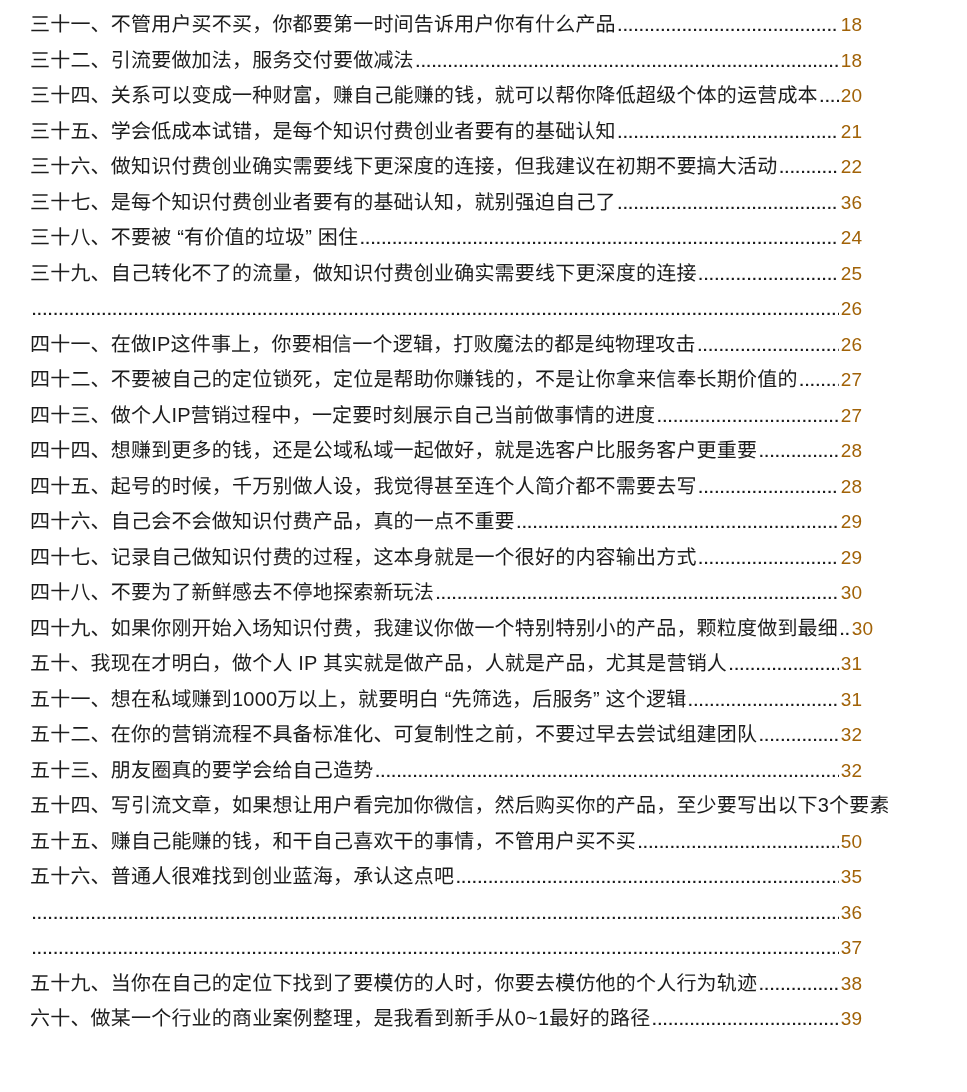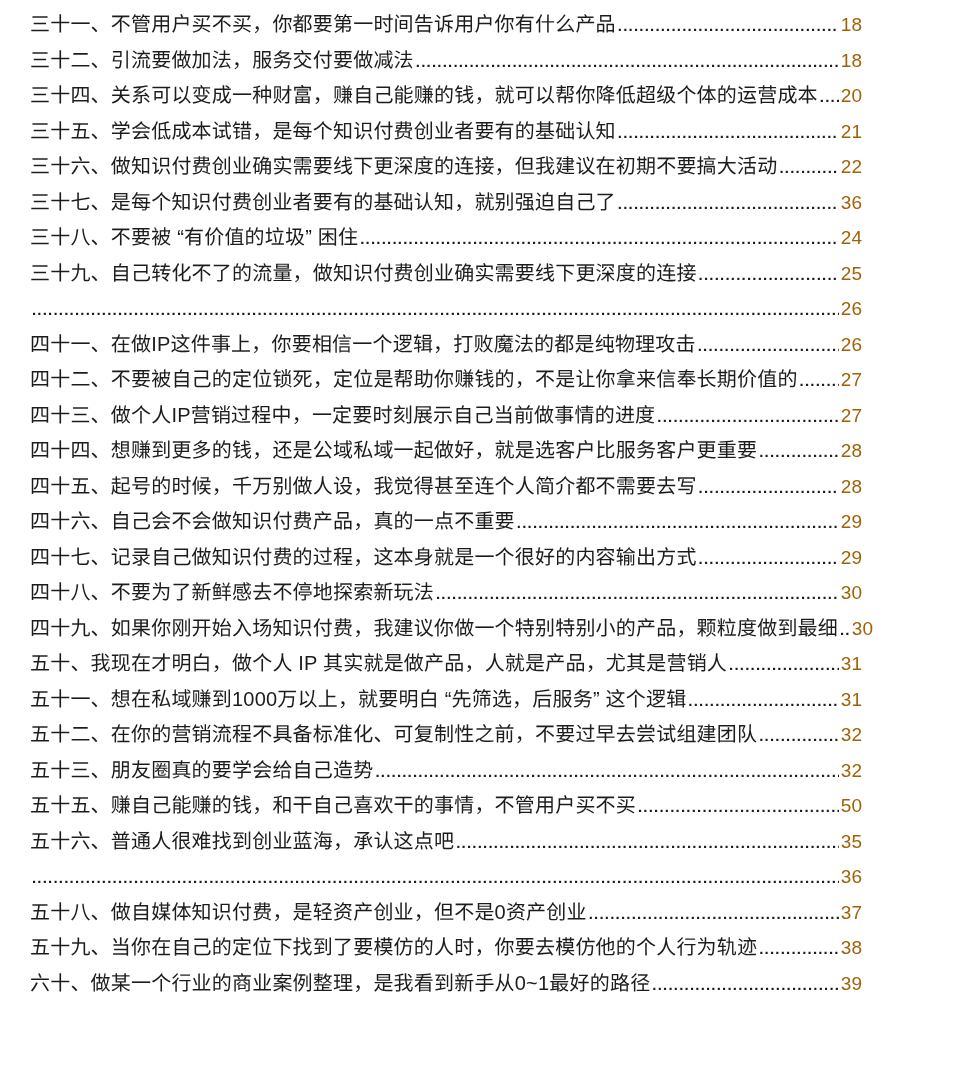--- a/index.html
+++ b/index.html
@@ -186,40 +186,44 @@
     <span class="toc-dots"></span>
     <span class="toc-page">32</span>
   </div>
 
   <div class="toc-row">
     <span class="toc-title">五十三、朋友圈真的要学会给自己造势</span>
     <span class="toc-dots"></span>
     <span class="toc-page">32</span>
   </div>
 
+  <div class="toc-row">
+    <span class="toc-title">五十四、写引流文章，如果想让用户看完加你微信，然后购买你的产品，至少要写出以下3个要素</span>
+    <span class="toc-dots"></span>
+    <span class="toc-page">33</span>
+  </div>
 
   <div class="toc-row">
     <span class="toc-title">五十五、赚自己能赚的钱，和干自己喜欢干的事情，不管用户买不买</span>
     <span class="toc-dots"></span>
     <span class="toc-page">50</span>
   </div>
 
   <div class="toc-row">
     <span class="toc-title">五十六、普通人很难找到创业蓝海，承认这点吧</span>
     <span class="toc-dots"></span>
     <span class="toc-page">35</span>
   </div>
 
   <div class="toc-row">
     <span class="toc-dots"></span>
     <span class="toc-page">36</span>
   </div>
 
   <div class="toc-row">
-    <span class="toc-title">五十八、做自媒体知识付费，是轻资产创业，但不是0资产创业</span>
     <span class="toc-dots"></span>
     <span class="toc-page">37</span>
   </div>
 
   <div class="toc-row">
     <span class="toc-title">五十九、当你在自己的定位下找到了要模仿的人时，你要去模仿他的个人行为轨迹</span>
     <span class="toc-dots"></span>
     <span class="toc-page">38</span>
   </div>
 

